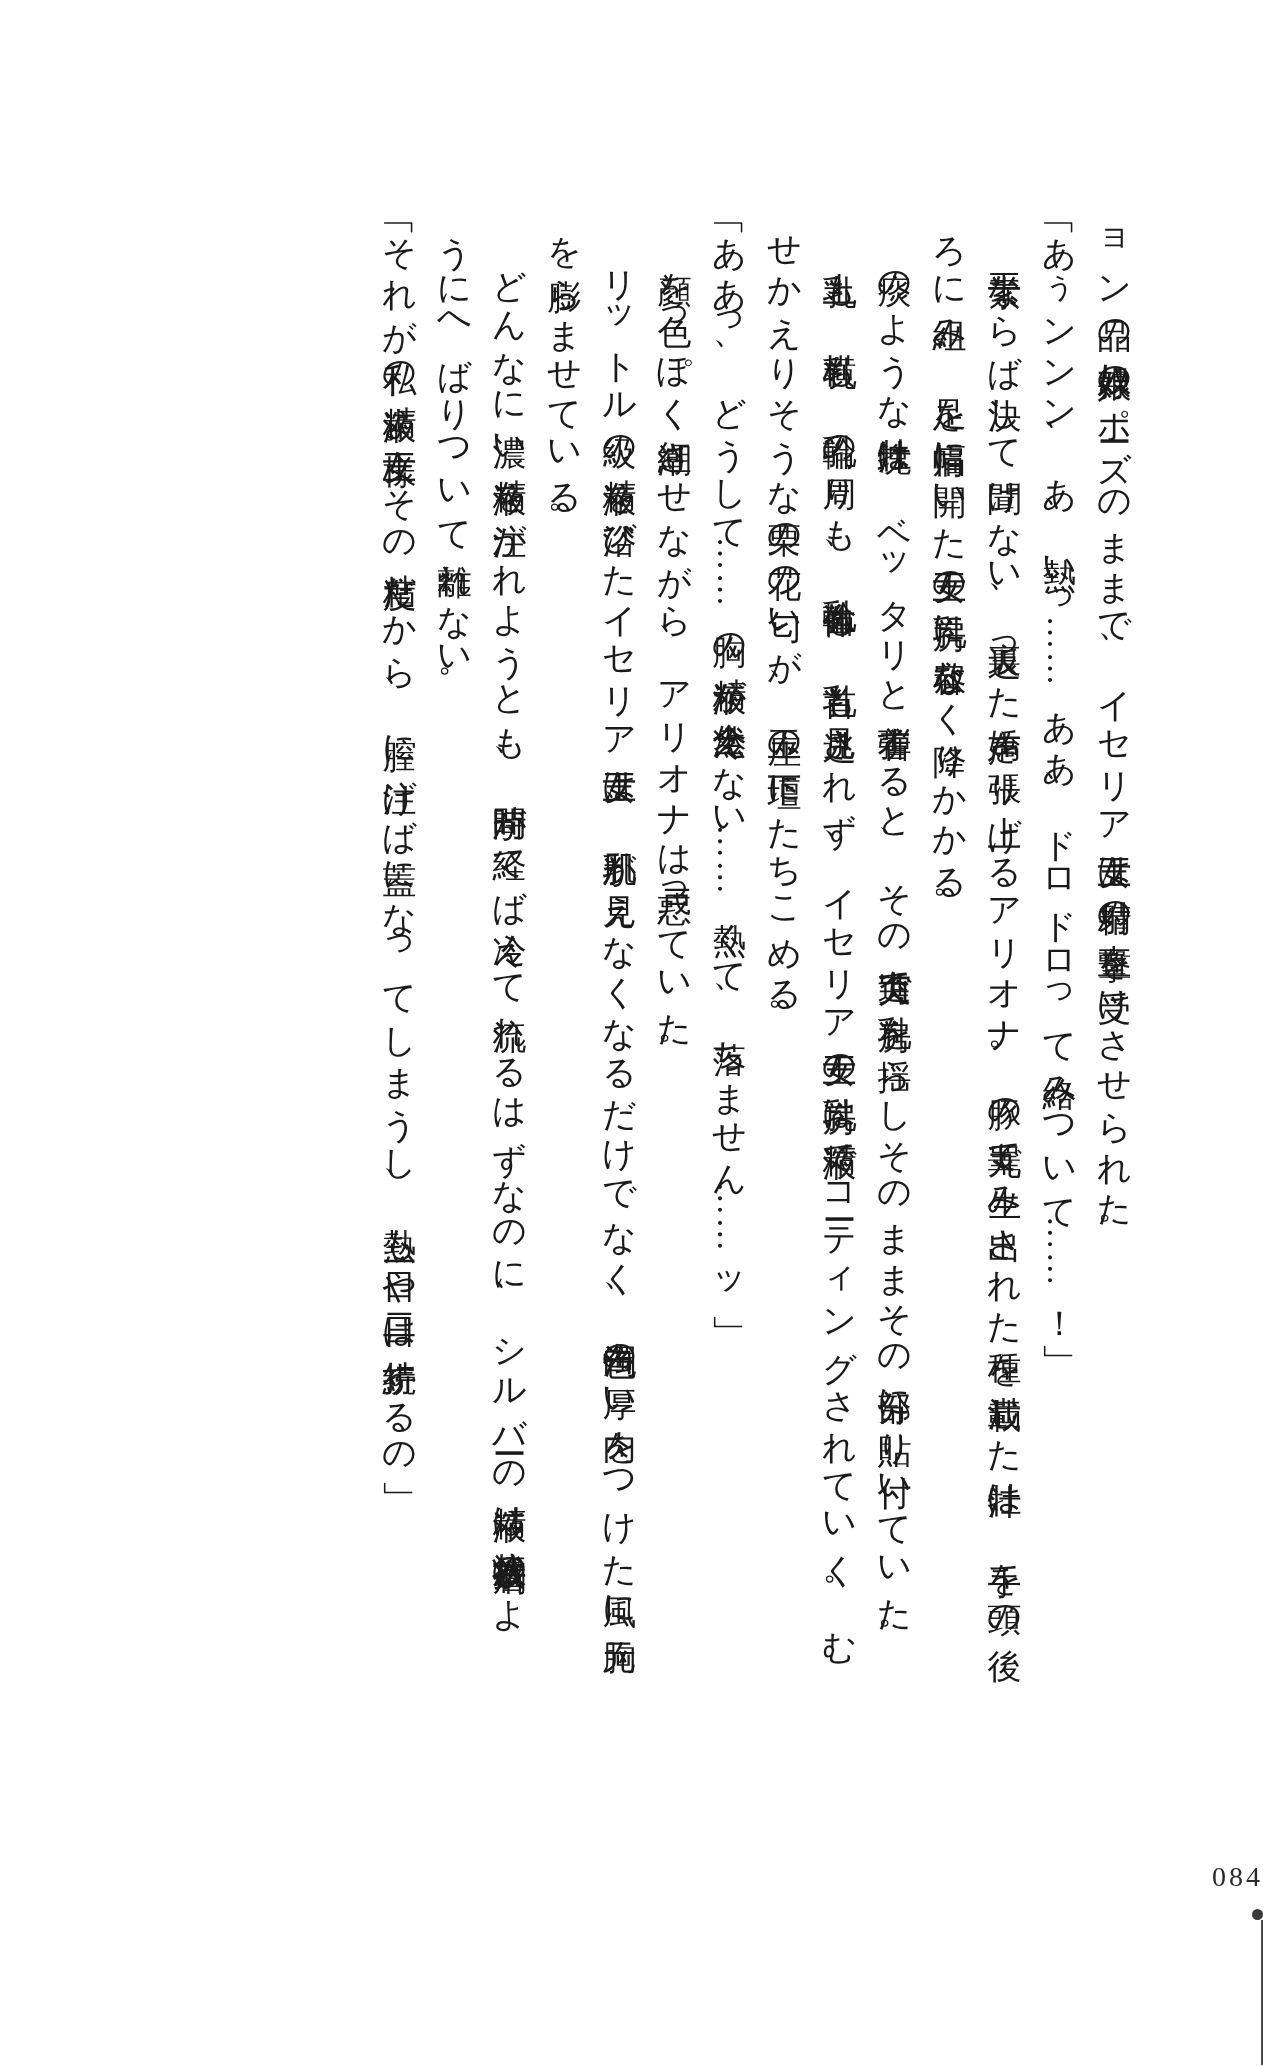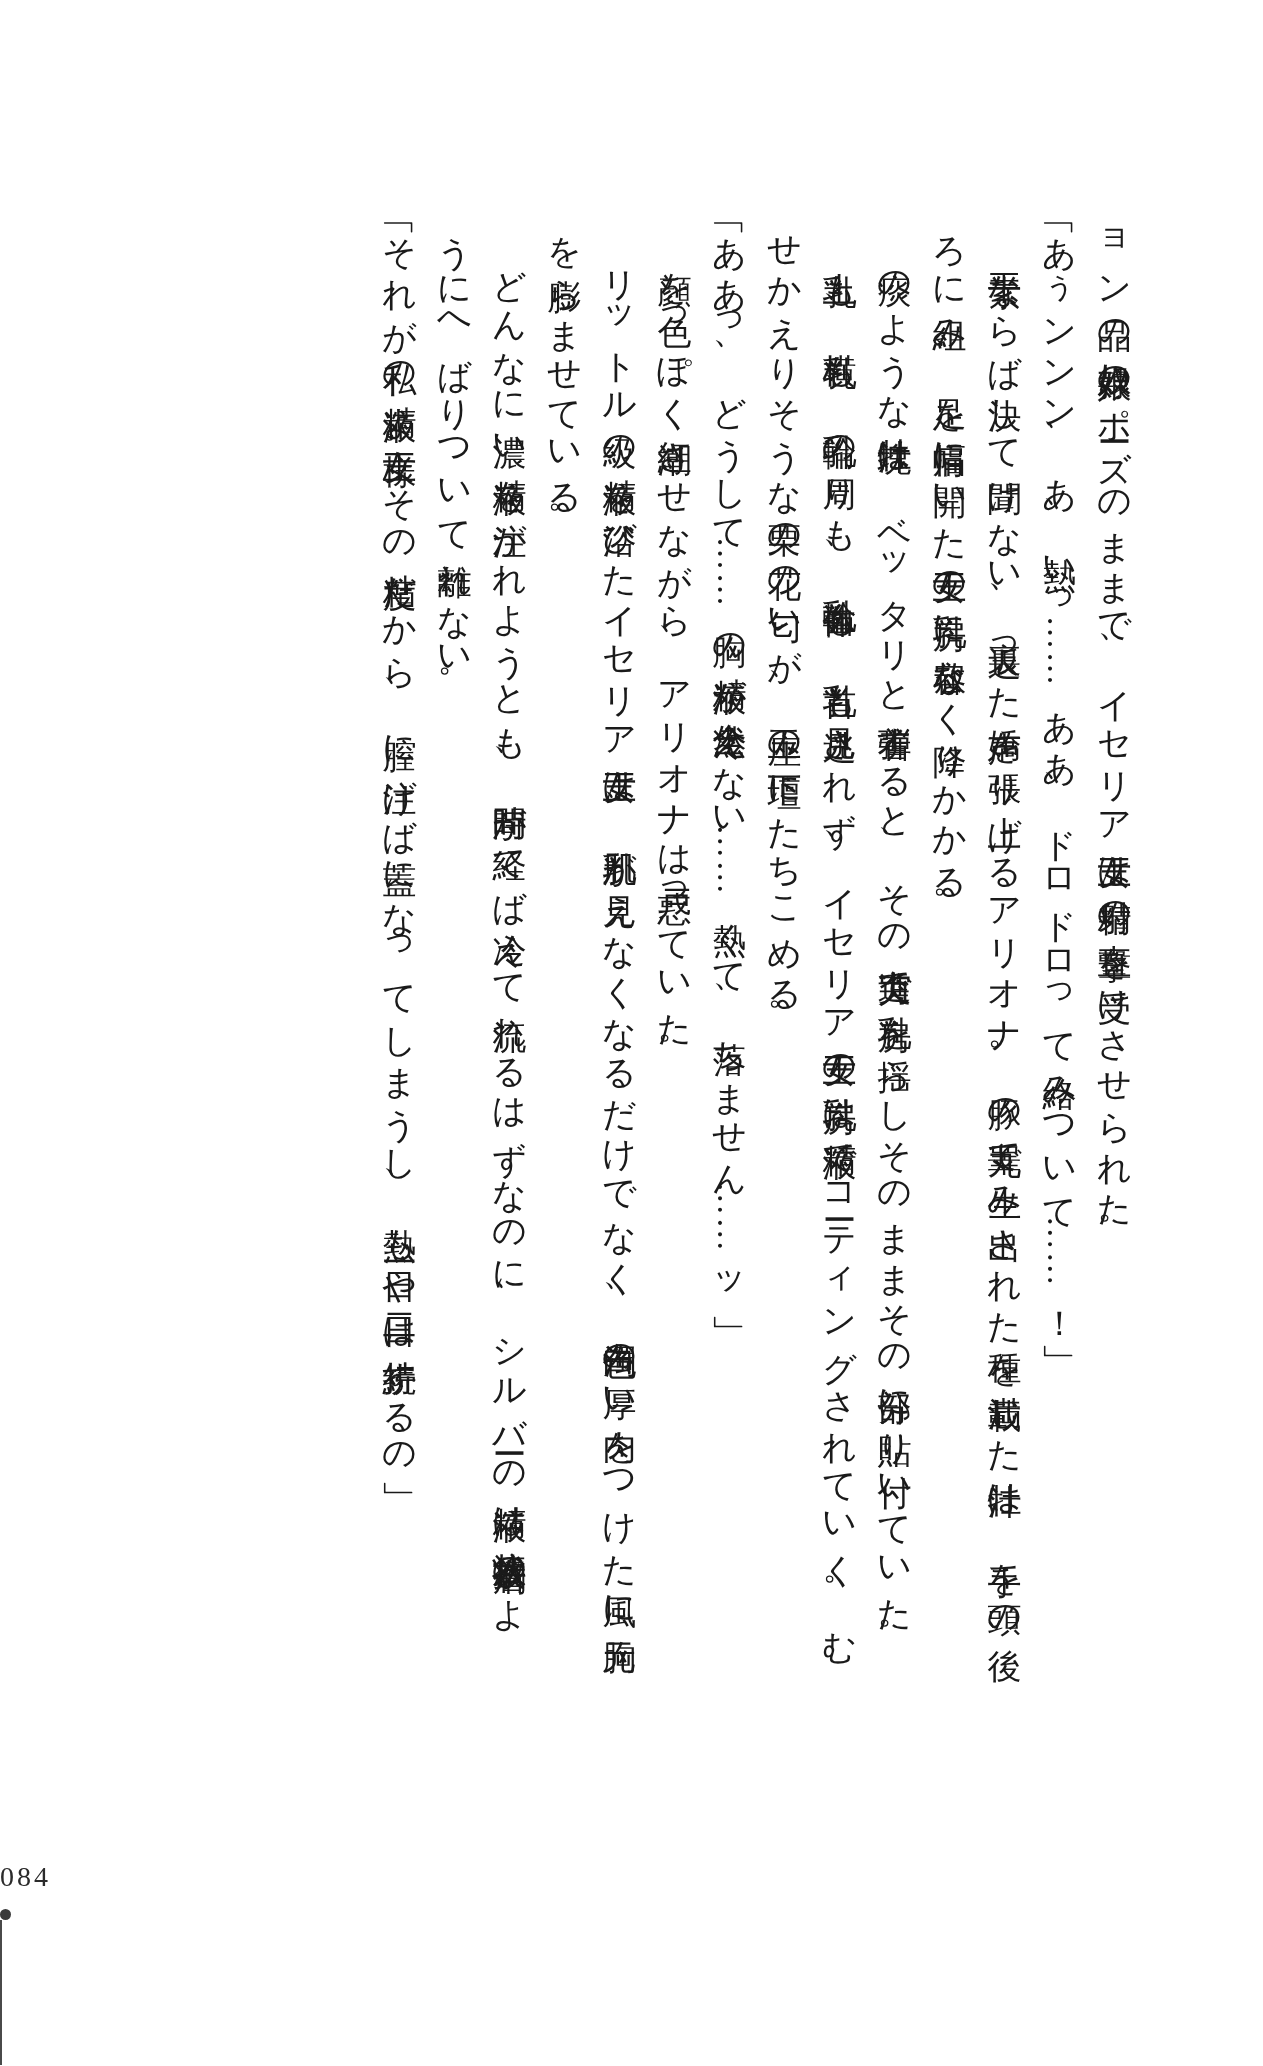--- a/index.html
+++ b/index.html
@@ -37,21 +37,21 @@
     text-indent: 1em;
   }
   
   .footer {
     position: absolute;
     left: 0;
     top: 1862px;
     width: 1263px;
     display: flex;
     flex-direction: column;
-    align-items: flex-start;
+    align-items: flex-end;
   }
   .page-number {
     font-size: 28px;
     letter-spacing: 3px;
     color: #2b2b2b;
     line-height: 1.1;
   }
   .pin-dot {
     width: 11px;
     height: 11px;

